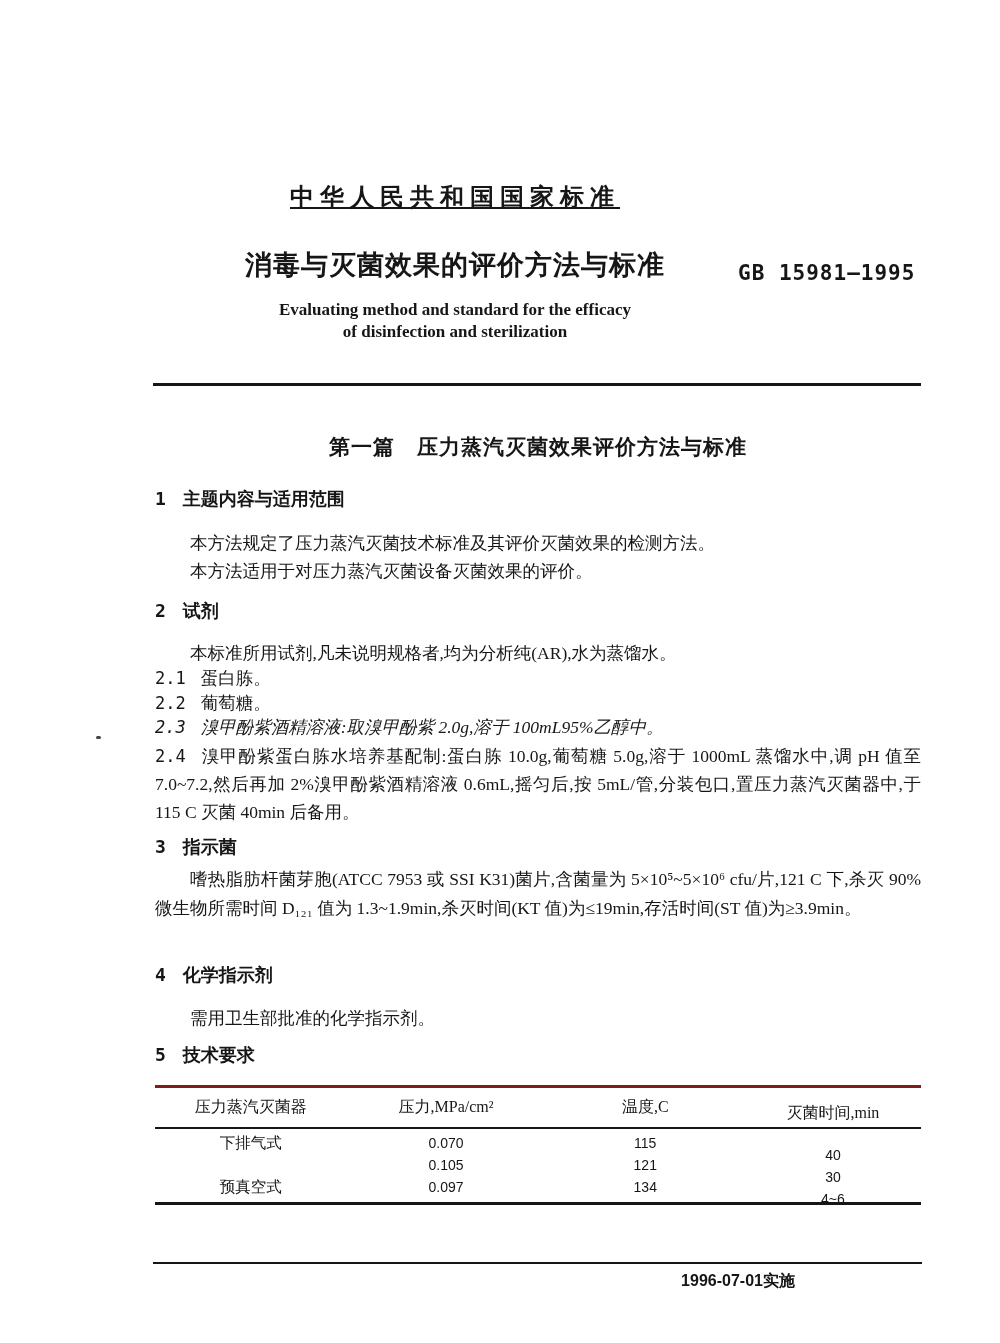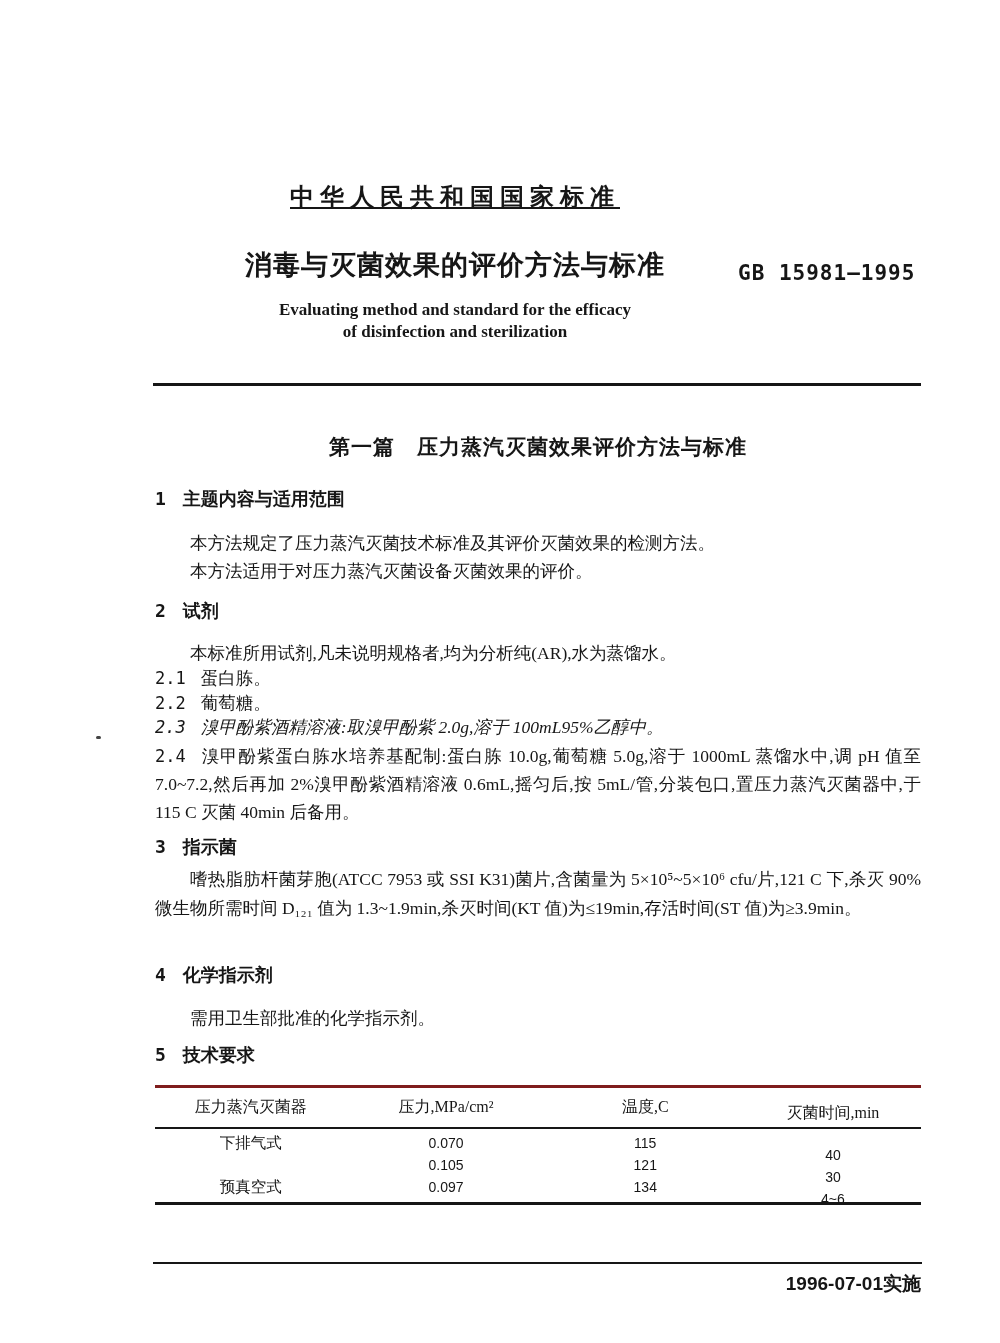--- a/index.html
+++ b/index.html
@@ -61,22 +61,22 @@
   .tbody { padding:3px 0 4px; border-bottom:3px solid #161616; }
   .trow { display:flex; height:22px; line-height:22px; font-size:15.5px;justify-content:flex-end; }
   .hcell, .tcell { text-align:center; }
   .c0 { width:25%; } .c1 { width:26%; } .c2 { width:26%; } .c3 { width:23%;margin-top:12px; }
   .trow .c1, .trow .c2, .trow .c3 { font-family:Liberation Sans, sans-serif; font-size:14px; }
 
   
   .footer-rule { top:1262px; left:153px; width:769px; height:2px; background:#161616; }
   .footer-left  { top:1271px; left:155px;
     font-family:"Liberation Sans", sans-serif; font-weight:bold; font-size:19px; }
-  .footer-right { top:1271px; left:555px; width:366px; text-align:right;
-    font-family:"Liberation Sans", sans-serif; font-weight:bold; font-size:19px; }
+  .footer-right { top:1271px; left:555px; width:366px; text-align:center;
+    font-family:"Liberation Sans", sans-serif; font-weight:bold; font-size:16px; }
 
   .speck { top:736px; left:96px; width:5px; height:3px; background:#444; border-radius:2px; }
 </style>
 </head>
 <body>
 
 <div class="page">
 
   <div class="abs hdr-label">中华人民共和国国家标准</div>
   <div class="abs hdr-title">消毒与灭菌效果的评价方法与标准</div>

